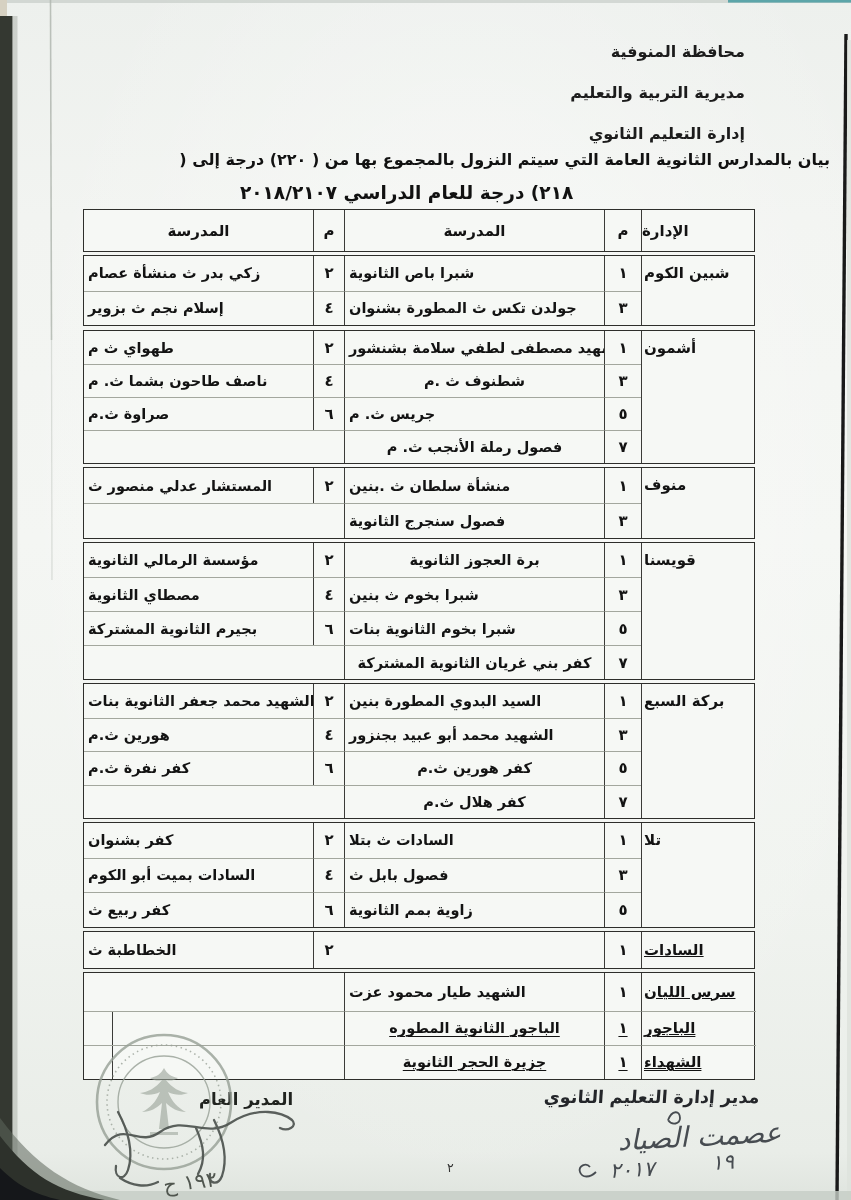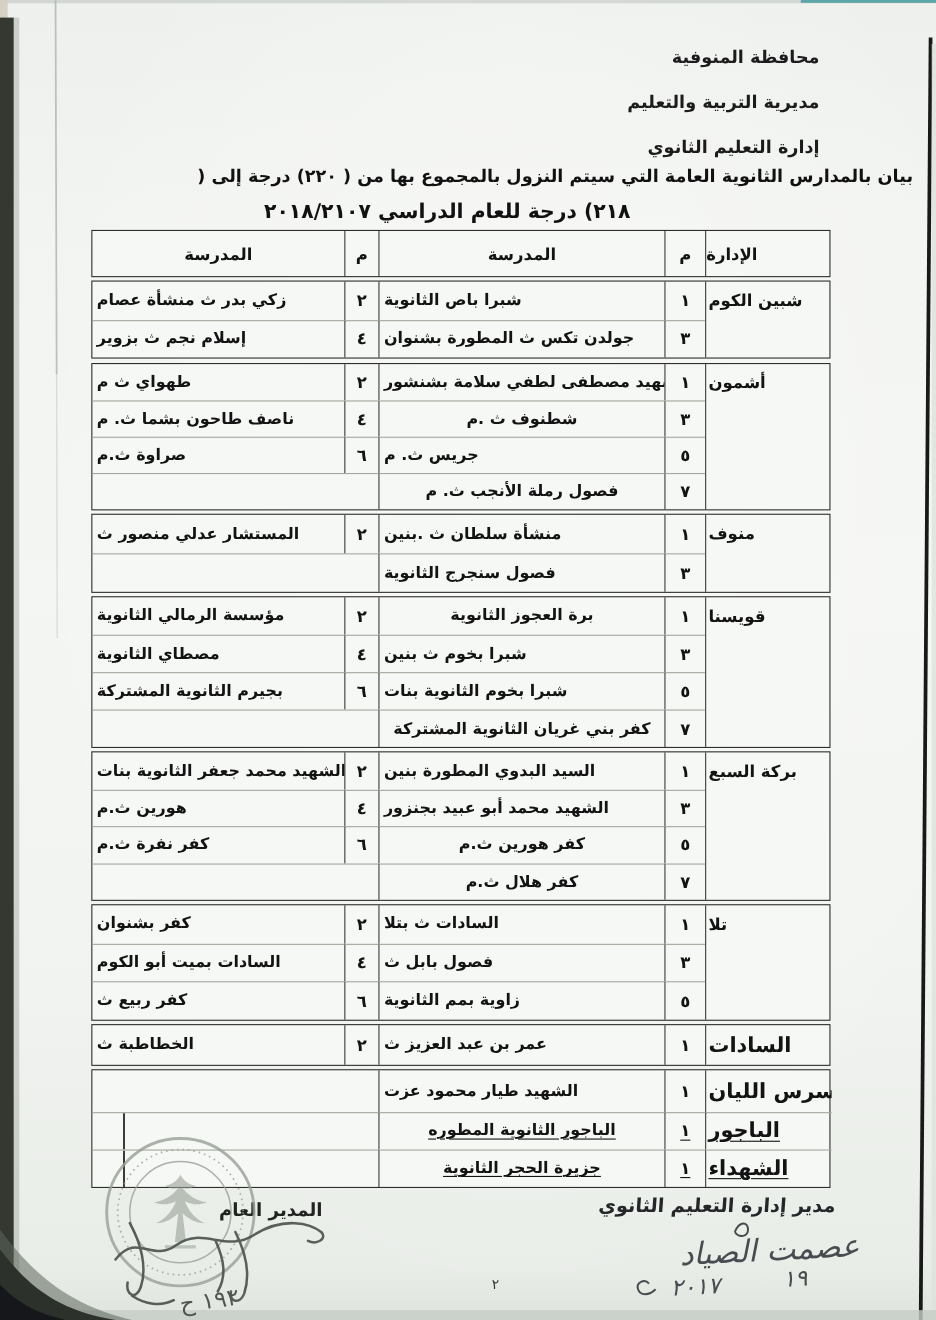--- a/index.html
+++ b/index.html
@@ -19,21 +19,21 @@
   
   .sheet{position:absolute;left:83px;top:209px;width:672px;z-index:2;}
   .tblock{display:grid;grid-template-columns:229px 31px 260px 37px 115px;
           border:1.7px solid #2e2e2b;background:#f6f8f5;box-sizing:border-box;position:relative;}
   .c{display:flex;align-items:center;direction:rtl;color:#131313;font-weight:bold;
      box-sizing:border-box;overflow:hidden;white-space:nowrap;}
   .s{justify-content:flex-end;padding:0 9px 0 4px;font-size:14.5px;}
   .ctr{justify-content:center;padding:0 4px;}
   .n{justify-content:center;font-size:15px;}
   .ad{justify-content:flex-end;align-items:flex-start;padding:8px 5px 0 2px;font-size:15px;}
-  .adc{justify-content:flex-end;align-items:center;padding:0 5px 0 2px;font-size:19px;}
+  .adc{justify-content:flex-end;align-items:center;padding:0 5px 0 2px;font-size:15px;text-decoration:underline;}
   .hc{justify-content:center;font-size:15px;}
   .col-s2{grid-column:1}.col-m2{grid-column:2}.col-s1{grid-column:3}.col-m1{grid-column:4}.col-ad{grid-column:5}
   .r1{grid-row:1}.r2{grid-row:2}.r3{grid-row:3}.r4{grid-row:4}
   .vb{border-left:1.4px solid #3b3b38;}
   .rt{border-top:1.1px solid #a3a79e;}
   .merged{grid-column:1/3;}
   .mdiv{background:linear-gradient(90deg,transparent 28px,#3b3b38 28px,#3b3b38 29.4px,transparent 29.4px);}
   .u{text-decoration:underline;text-underline-offset:3px;text-decoration-thickness:1.3px;}
   .sp2{grid-row:1/span 2}.sp3{grid-row:1/span 3}.sp4{grid-row:1/span 4}
   
@@ -157,21 +157,20 @@
     <div class="c s col-s2 r2 rt">السادات بميت أبو الكوم</div>
     <div class="c n col-m1 r3 vb rt">٥</div>
     <div class="c s col-s1 r3 vb rt">زاوية بمم الثانوية</div>
     <div class="c n col-m2 r3 vb rt">٦</div>
     <div class="c s col-s2 r3 rt">كفر ربيع ث</div>
   </div>
 
   <div class="tblock" style="grid-auto-rows:36px;margin-top:3px">
     <div class="c adc col-ad vb r1">السادات</div>
     <div class="c n col-m1 r1 vb">١</div>
-    <div class="c s col-s1 r1 vb">عمر بن عبد العزيز ث</div>
     <div class="c n col-m2 r1 vb">٢</div>
     <div class="c s col-s2 r1">الخطاطبة ث</div>
   </div>
 
   <div class="tblock" style="grid-template-rows:38px 34px 34px;margin-top:3px">
     <div class="c adc col-ad vb r1">سرس الليان</div>
     <div class="c n col-m1 r1 vb">١</div>
     <div class="c s col-s1 r1 vb">الشهيد طيار محمود عزت</div>
     <div class="c merged r1"></div>
 

